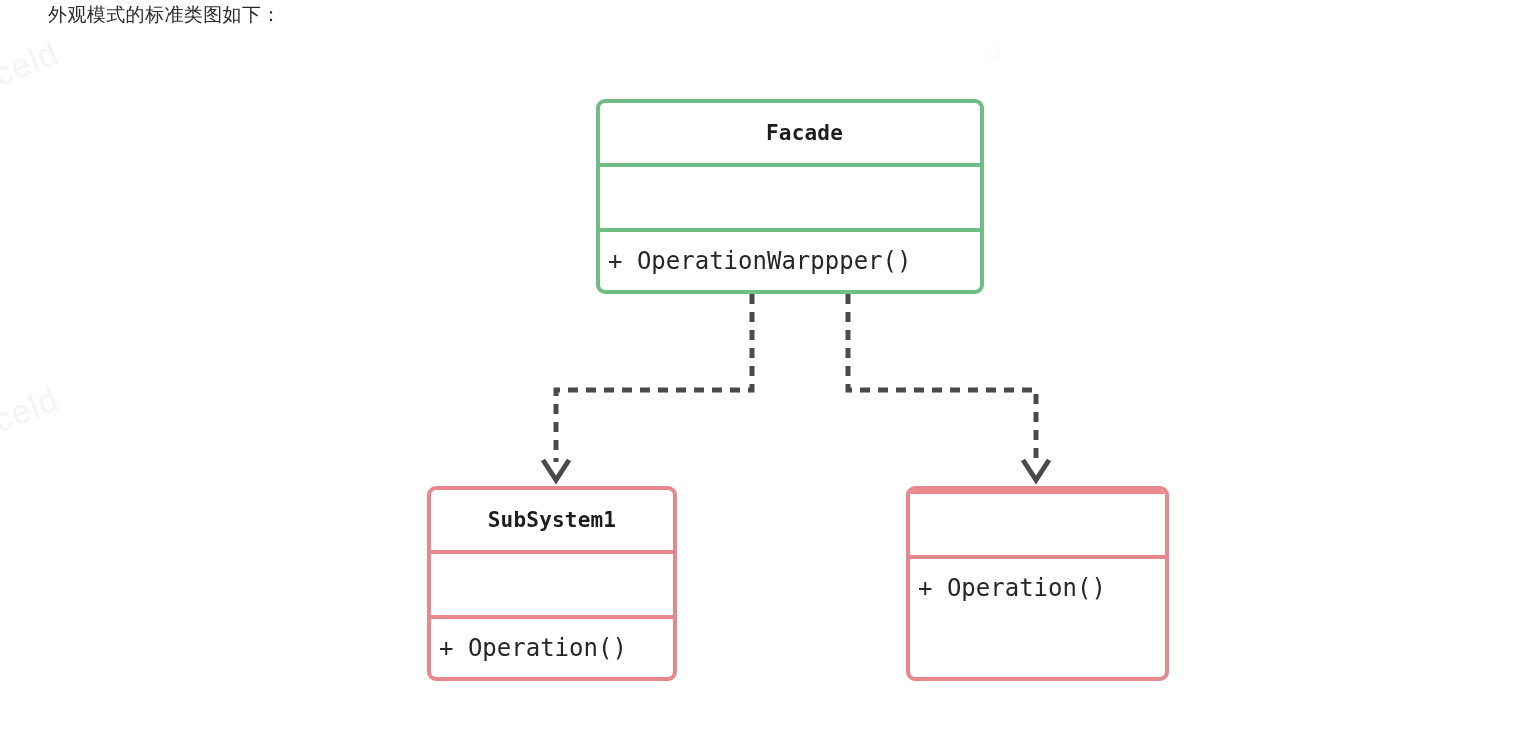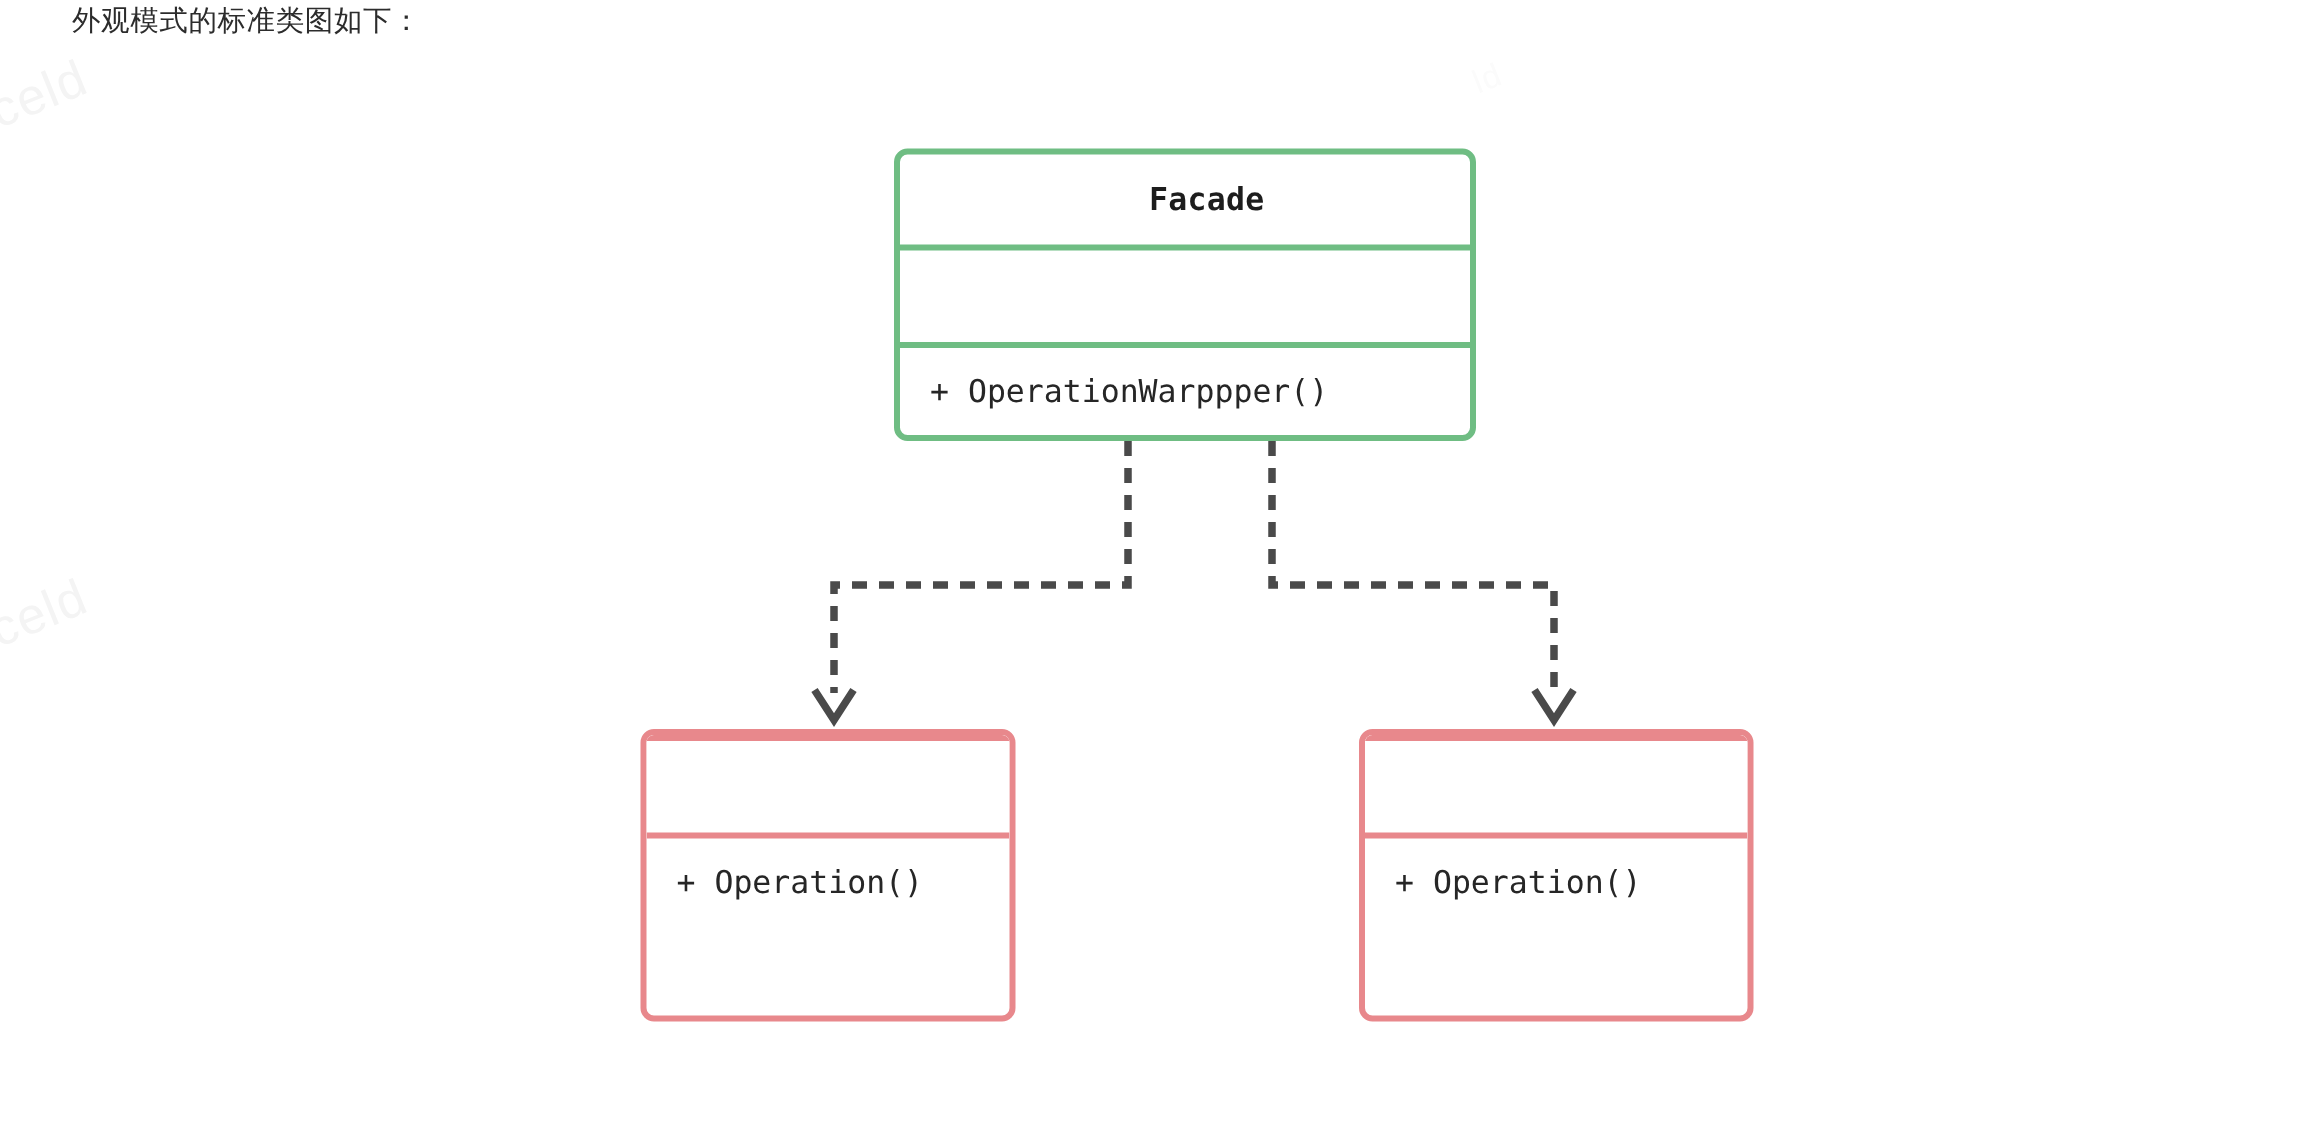--- a/index.html
+++ b/index.html
@@ -99,23 +99,23 @@
     box-sizing: border-box;
     background: #ffffff;
   }
   .uml-ops {
     box-sizing: border-box;
     display: flex;
     align-items: center;
     justify-content: flex-start;
     font-family: "DejaVu Sans Mono", "Liberation Mono", monospace;
     font-weight: 400;
-    font-size: 21px;
+    font-size: 24px;
     color: #262626;
-    padding-left: 20px;
+    padding-left: 8px;
     letter-spacing: 0px;
     white-space: nowrap;
   }
   .green .uml-attrs { border-top: 4px solid #6fbd83; border-bottom: 4px solid #6fbd83; }
   .red   .uml-attrs { border-top: 4px solid #e8888c; border-bottom: 4px solid #e8888c; }
 
   
   #box-facade { left: 596px; top: 99px; width: 388px; height: 195px; }
   #box-facade .uml-title { height: 60px; padding-left: 29px; }
   #box-facade .uml-attrs { height: 69px; }
@@ -155,20 +155,21 @@
       <path d="M 1023 460 L 1036 480 L 1049 460" fill="none" stroke="#4a4a4a" stroke-width="5" stroke-linejoin="miter" stroke-linecap="butt"></path>
     </svg>
 
     <div id="box-facade" class="uml-box green">
       <div class="uml-title">Facade</div>
       <div class="uml-attrs"></div>
       <div class="uml-ops">+ OperationWarppper()</div>
     </div>
 
     <div id="box-sub1" class="uml-box red">
+      <div class="uml-title">SubSystem1</div>
       <div class="uml-attrs"></div>
       <div class="uml-ops">+ Operation()</div>
     </div>
 
     <div id="box-sub2" class="uml-box red">
       <div class="uml-attrs"></div>
       <div class="uml-ops">+ Operation()</div>
     </div>
 
   </div>

